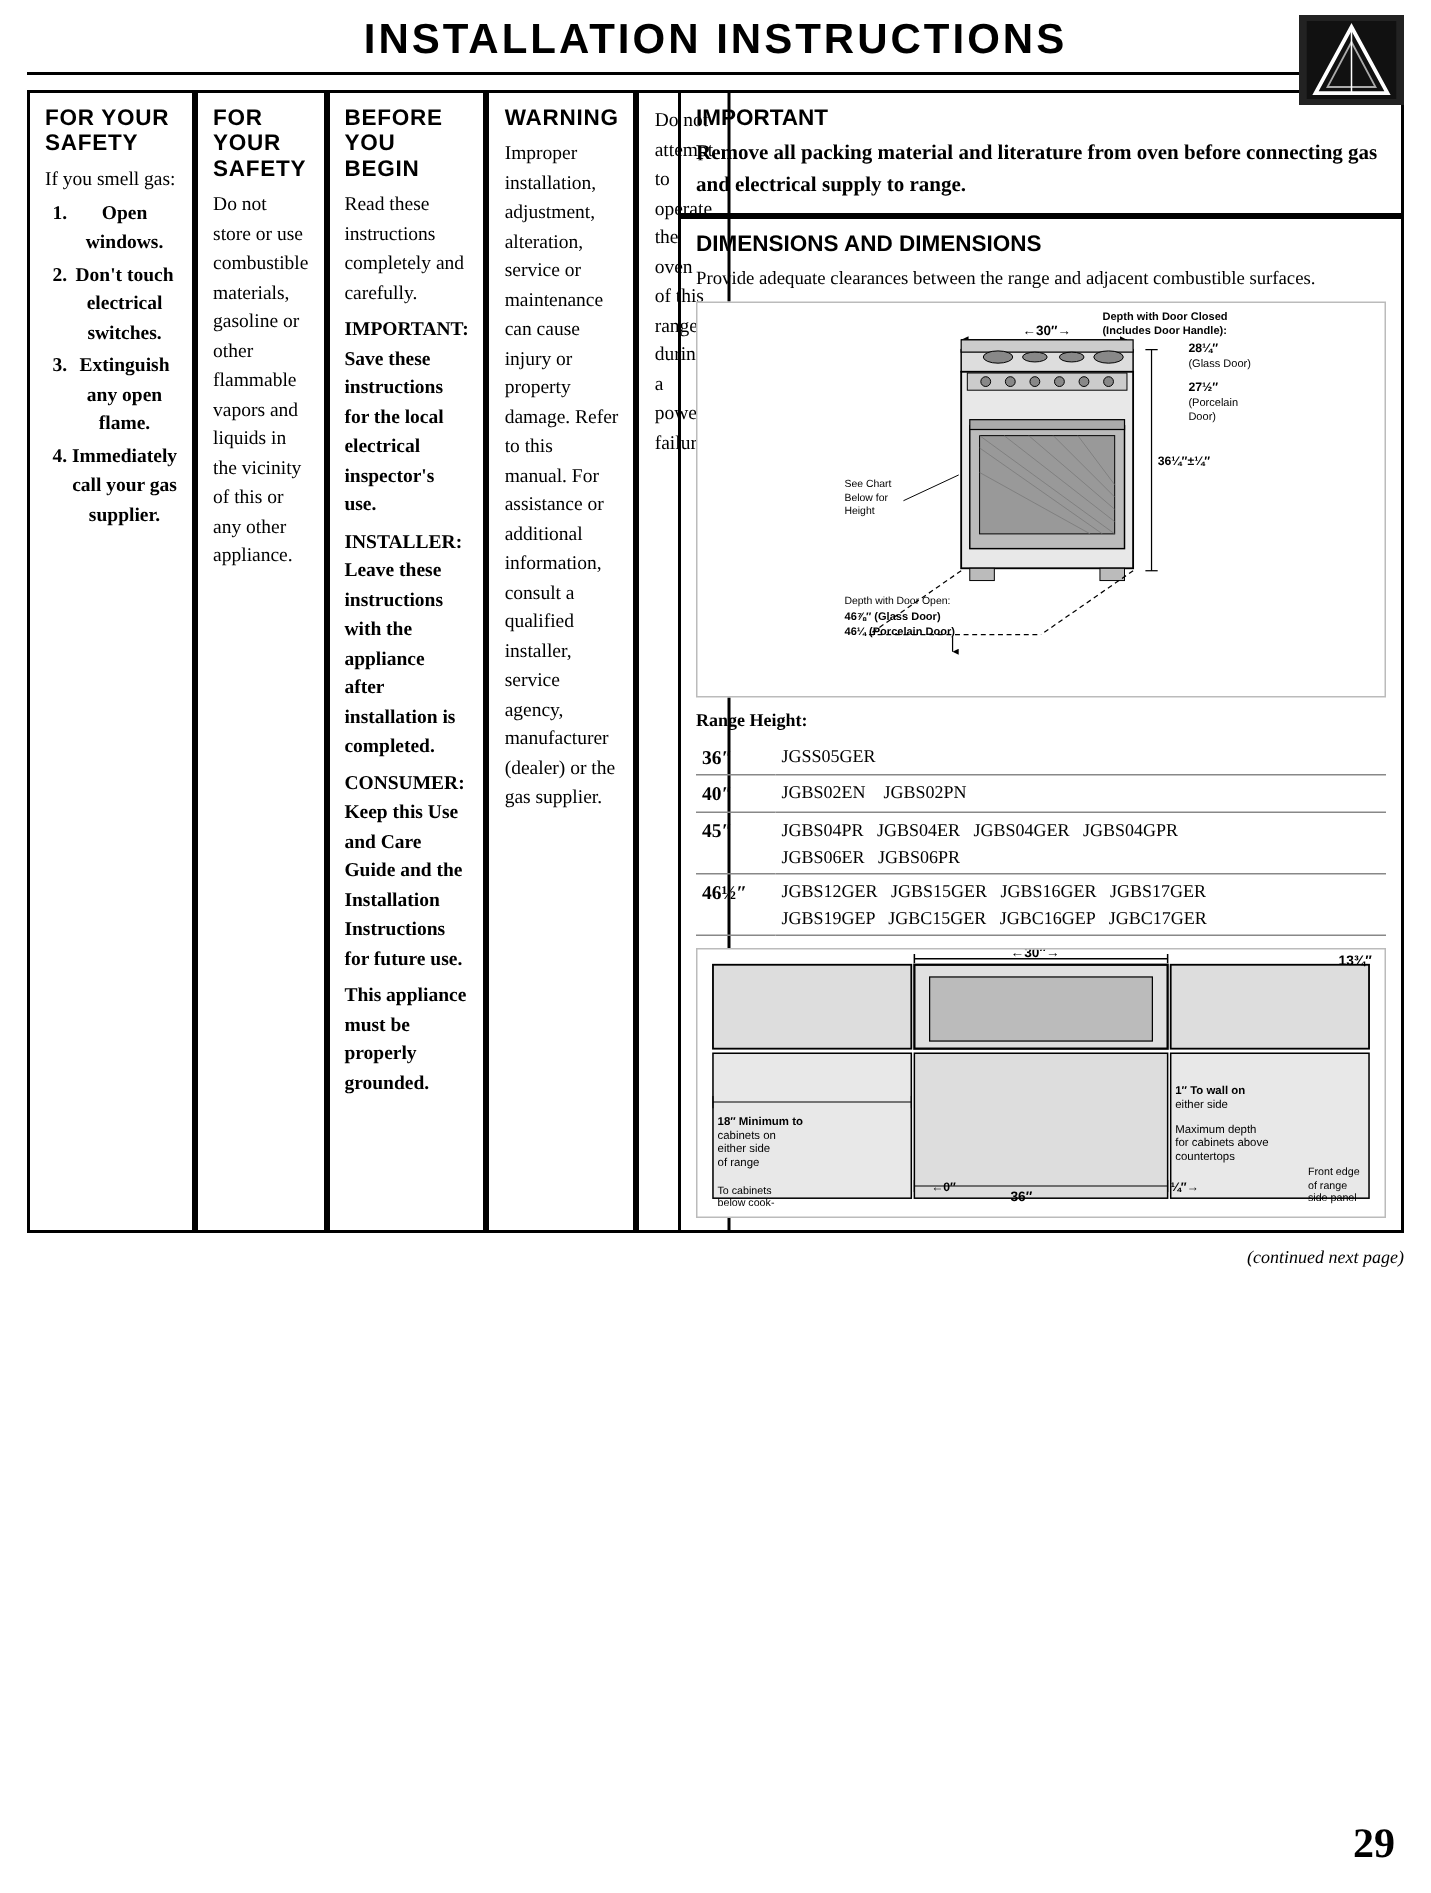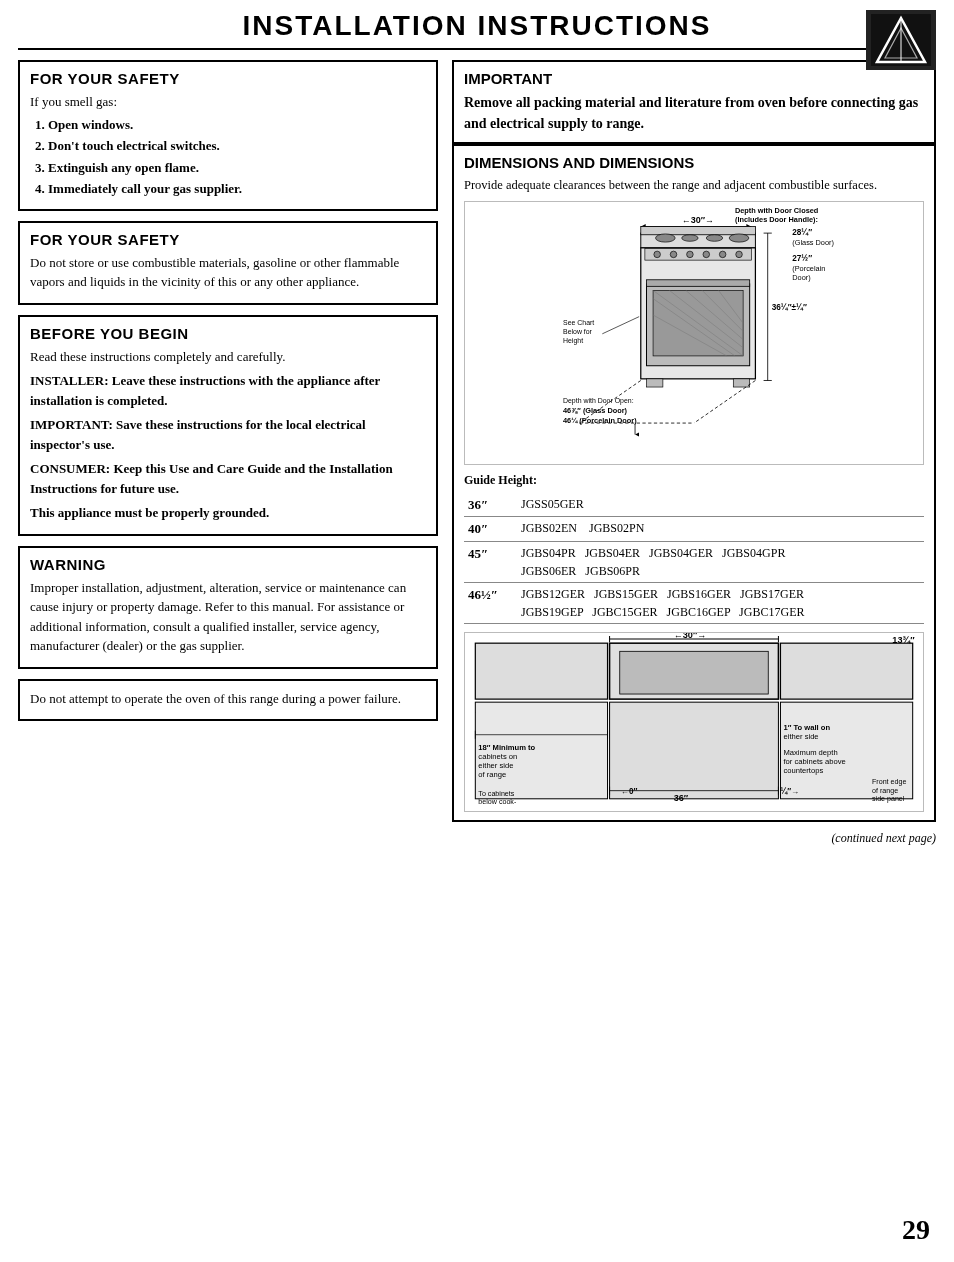--- a/index.html
+++ b/index.html
@@ -55,22 +55,21 @@
 
     
     .main-content {
       display: flex;
       gap: 14px;
     }
     .left-col {
       width: 420px;
       flex-shrink: 0;
       display: flex;
-      flex-direction: column;
-      gap: 10px;
+      flex-direction: row;
     }
     .right-col {
       flex: 1;
       display: flex;
       flex-direction: column;
     }
 
     
     .box {
       border: 2px solid #000;
@@ -81,21 +80,21 @@
       font-weight: bold;
       font-family: Arial Black, Arial, sans-serif;
       margin-bottom: 5px;
       letter-spacing: 0.5px;
     }
     .box-body {
       font-size: 13px;
       line-height: 1.5;
     }
     .box-body p { margin-bottom: 3px; }
-    .box-body ol { padding-left: 18px; }
+    .box-body ol { padding-left: 18px; text-align: center; }
     .box-body ol li { margin-bottom: 2px; font-weight: bold; }
 
     
     .dimensions-box {
       border: 2px solid #000;
       padding: 8px 10px;
     }
     .dimensions-title {
       font-size: 15px;
       font-weight: bold;
@@ -218,22 +217,22 @@
         <div class="box-title">FOR YOUR SAFETY</div>
         <div class="box-body">
           <p>Do not store or use combustible materials, gasoline or other flammable vapors and liquids in the vicinity of this or any other appliance.</p>
         </div>
       </div>
 
       <div class="box">
         <div class="box-title">BEFORE YOU BEGIN</div>
         <div class="box-body">
           <p style="margin-bottom:5px;">Read these instructions completely and carefully.</p>
+          <p style="font-weight:bold;margin-bottom:5px;">IMPORTANT: Save these instructions for the local electrical inspector's use.</p>
           <p style="font-weight:bold;margin-bottom:5px;">INSTALLER: Leave these instructions with the appliance after installation is completed.</p>
-          <p style="font-weight:bold;margin-bottom:5px;">IMPORTANT: Save these instructions for the local electrical inspector's use.</p>
           <p style="font-weight:bold;margin-bottom:5px;">CONSUMER: Keep this Use and Care Guide and the Installation Instructions for future use.</p>
           <p style="font-weight:bold;">This appliance must be properly grounded.</p>
         </div>
       </div>
 
       <div class="box">
         <div class="box-title">WARNING</div>
         <div class="box-body">
           <p>Improper installation, adjustment, alteration, service or maintenance can cause injury or property damage. Refer to this manual. For assistance or additional information, consult a qualified installer, service agency, manufacturer (dealer) or the gas supplier.</p>
         </div>
@@ -335,21 +334,21 @@
                 <marker id="arr2" markerWidth="5" markerHeight="5" refX="5" refY="2.5" orient="auto">
                   <polygon points="0,0 5,2.5 0,5" fill="#000"></polygon>
                 </marker>
                 <marker id="arrd" markerWidth="5" markerHeight="5" refX="2.5" refY="5" orient="auto">
                   <polygon points="0,0 5,0 2.5,5" fill="#000"></polygon>
                 </marker>
               </defs>
             </svg>
           </div>
 
-          <div style="font-size:12px;margin-top:4px;font-weight:bold;">Guide Height:</div>
+          <div style="font-size:12px;margin-top:4px;font-weight:bold;">Range Height:</div>
           <table class="range-table">
             <tbody>
               <tr>
                 <td>36″</td>
                 <td>JGSS05GER</td>
               </tr>
               <tr>
                 <td>40″</td>
                 <td>JGBS02EN &nbsp;&nbsp; JGBS02PN</td>
               </tr>

